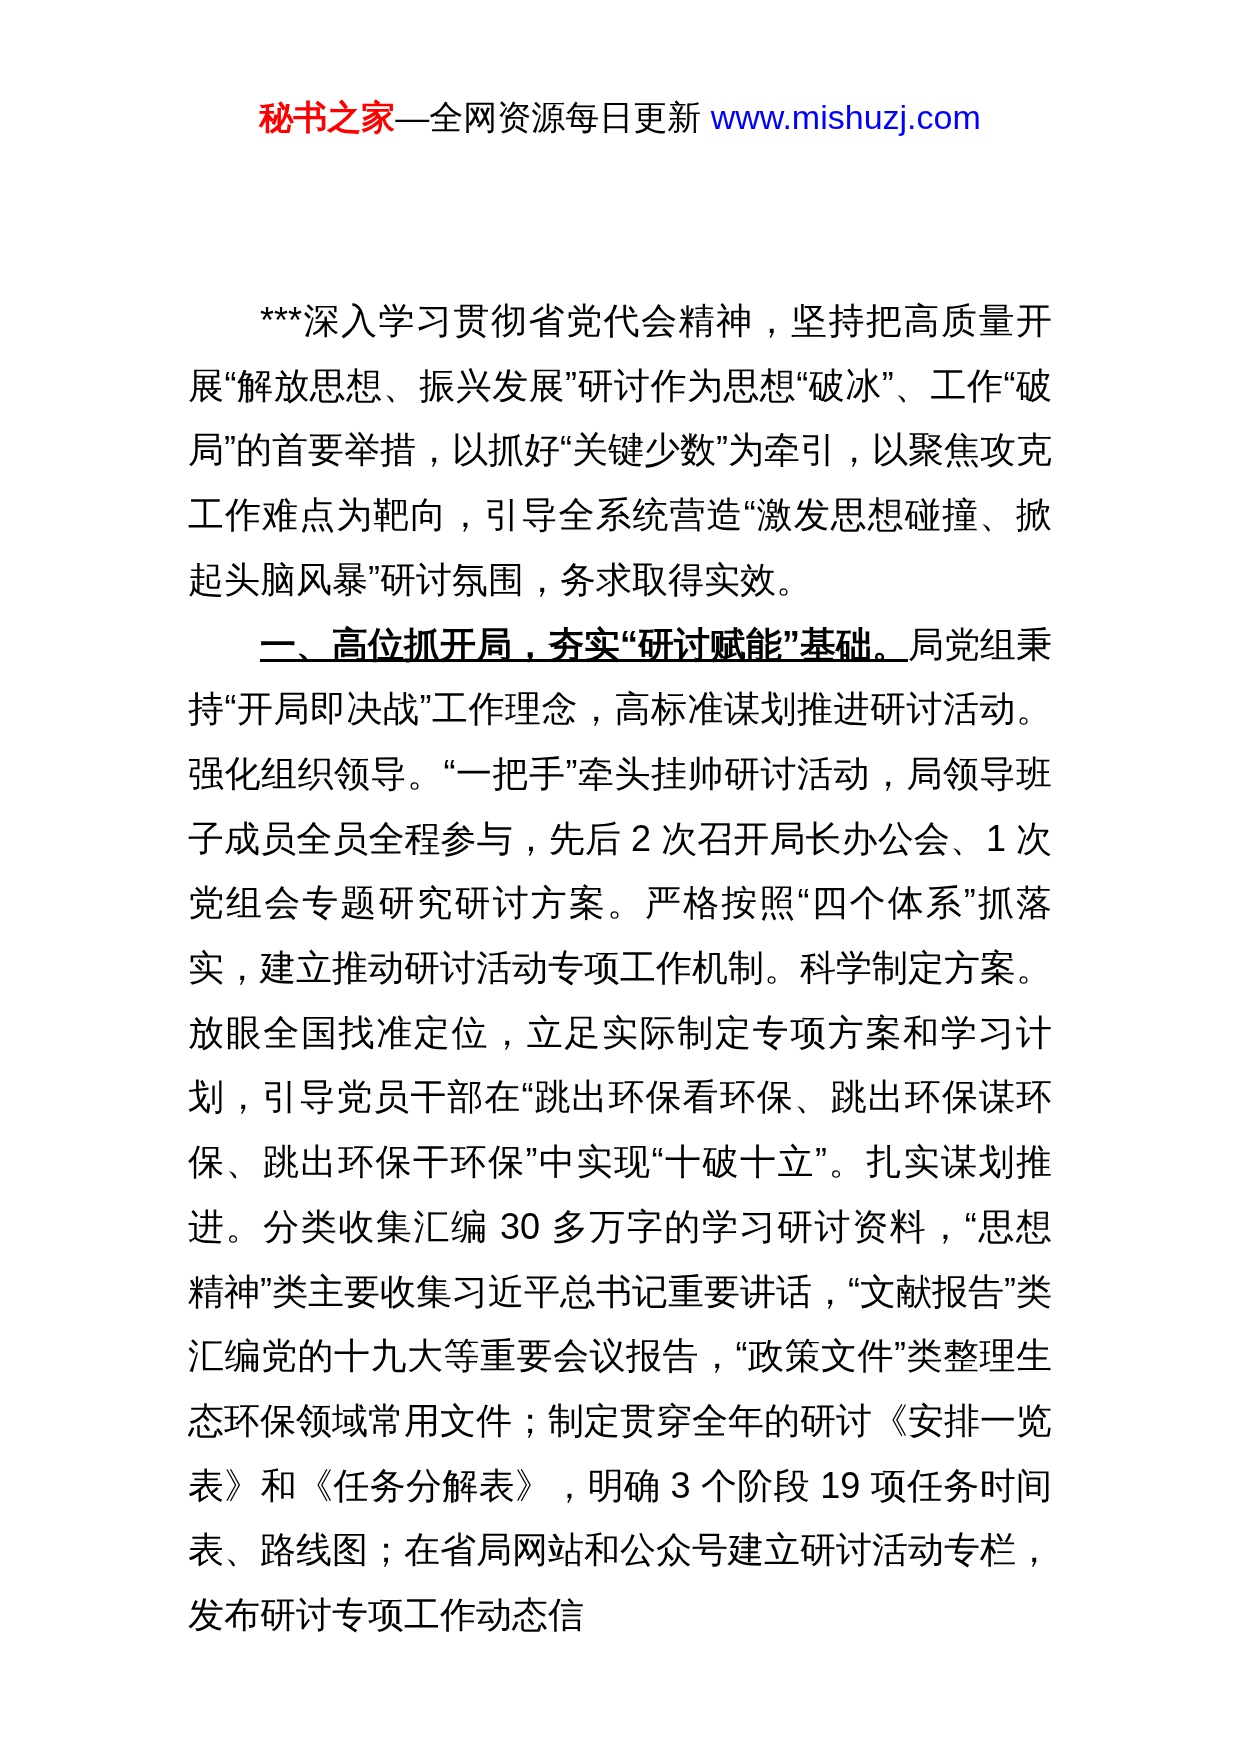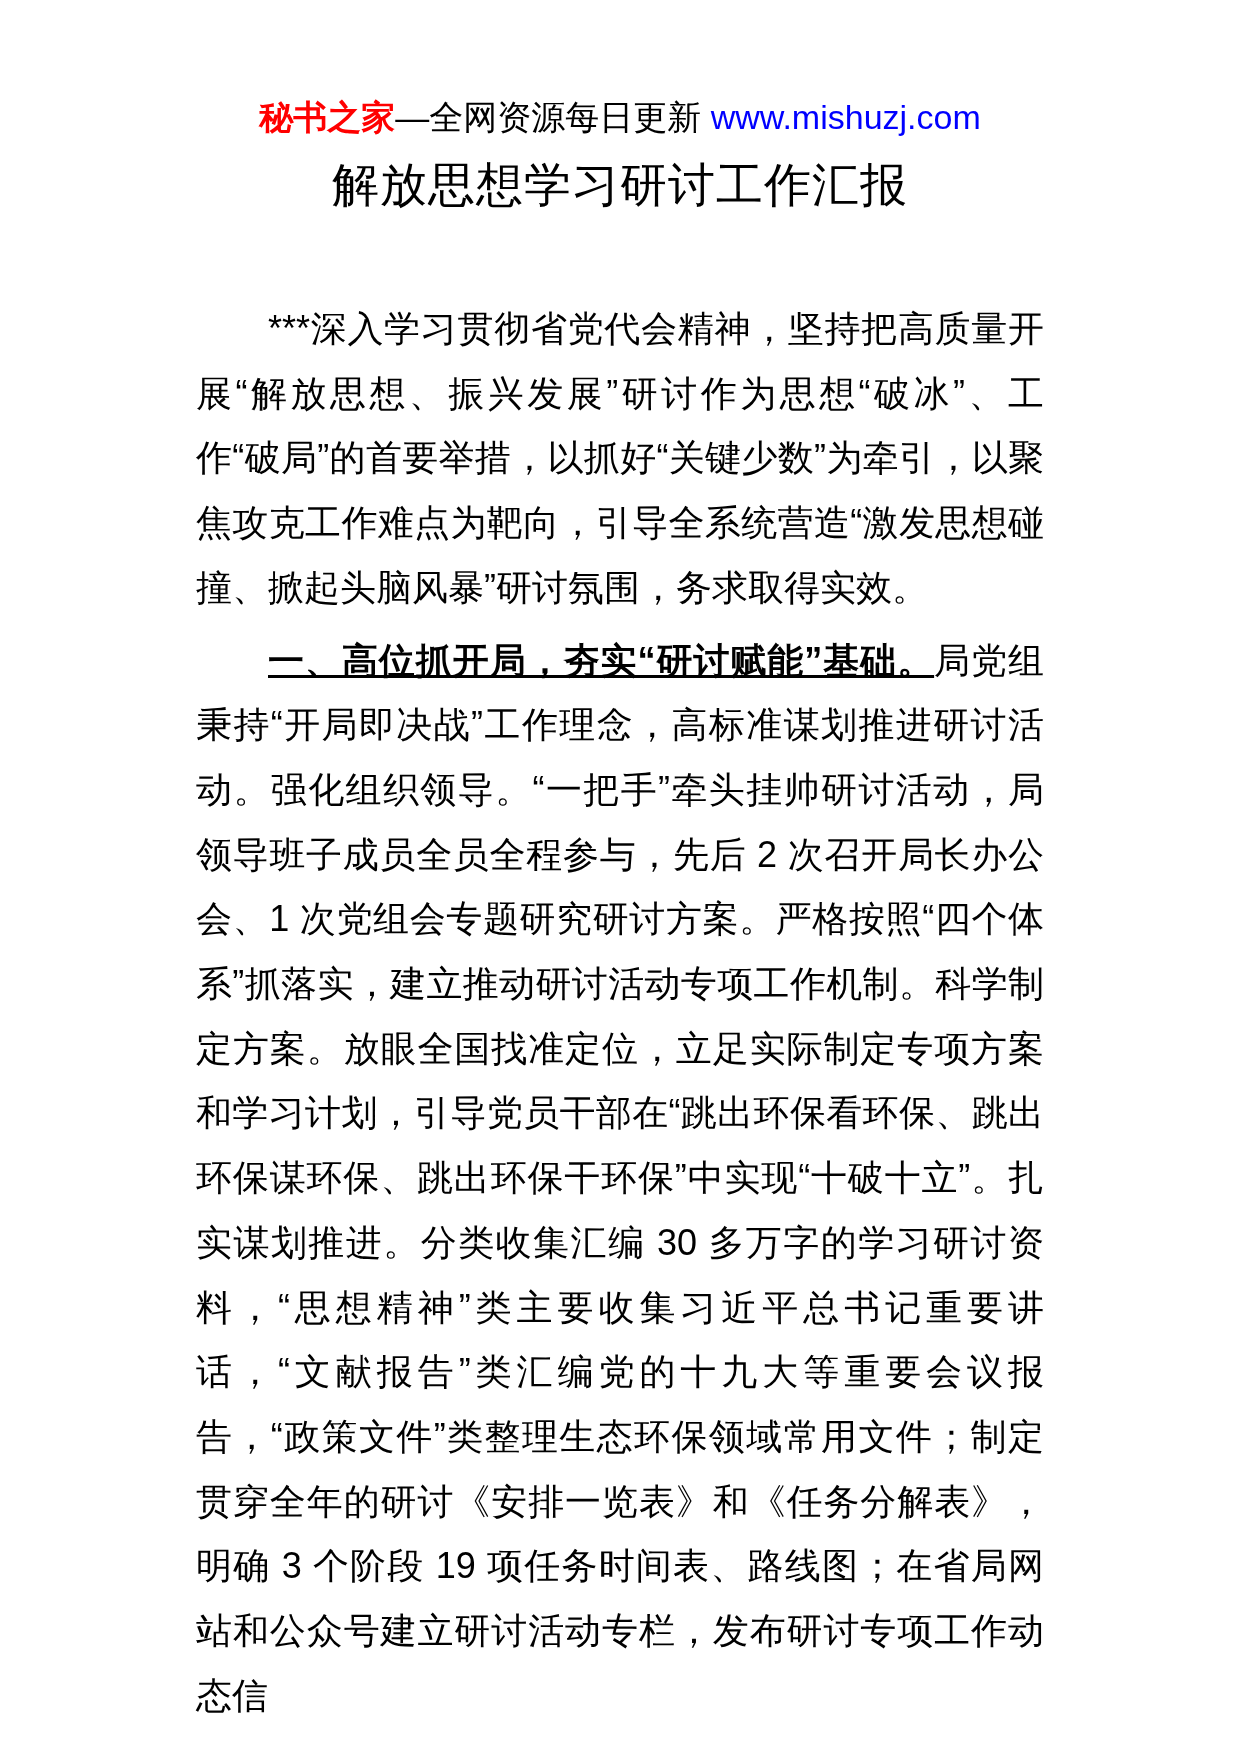--- a/index.html
+++ b/index.html
@@ -54,39 +54,38 @@
     top: 289px;
     left: 188px;
     width: 864px;
     font-size: 36px;
     line-height: 64.7px;
     text-align: justify;
     text-justify: inter-ideograph;
     color: #000000;
   }
   .doc-body p {
-    margin: 8px;
+    margin: 0;
     padding: 0;
     text-indent: 2em;
   }
   .lead-bold {
     font-weight: bold;
     text-decoration: underline;
   }
 </style>
 </head>
 <body>
 
 <div class="page">
 
   <div class="header-line">
     <span class="brand">秘书之家</span><span class="tagline">—全网资源每日更新 </span><a class="site-url" href="#">www.mishuzj.com</a>
   </div>
 
-  <div class="doc-title">解放思想学习研讨工作汇报</div>
 
   <div class="doc-body">
     <p>
       <span>***深入学习贯彻省党代会精神，坚持把高质量开展“解放思想、振兴发展”研讨作为思想“破冰”、工作“破局”的首要举措，以抓好“关键少数”为牵引，以聚焦攻克工作难点为靶向，引导全系统营造“激发思想碰撞、掀起头脑风暴”研讨氛围，务求取得实效。</span>
     </p>
     <p>
       <span class="lead-bold">一、高位抓开局，夯实“研讨赋能”基础。</span><span>局党组秉持“开局即决战”工作理念，高标准谋划推进研讨活动。强化组织领导。“一把手”牵头挂帅研讨活动，局领导班子成员全员全程参与，先后 2 次召开局长办公会、1 次党组会专题研究研讨方案。严格按照“四个体系”抓落实，建立推动研讨活动专项工作机制。科学制定方案。放眼全国找准定位，立足实际制定专项方案和学习计划，引导党员干部在“跳出环保看环保、跳出环保谋环保、跳出环保干环保”中实现“十破十立”。扎实谋划推进。分类收集汇编 30 多万字的学习研讨资料，“思想精神”类主要收集习近平总书记重要讲话，“文献报告”类汇编党的十九大等重要会议报告，“政策文件”类整理生态环保领域常用文件；制定贯穿全年的研讨《安排一览表》和《任务分解表》，明确 3 个阶段 19 项任务时间表、路线图；在省局网站和公众号建立研讨活动专栏，发布研讨专项工作动态信</span>
     </p>
   </div>
 

